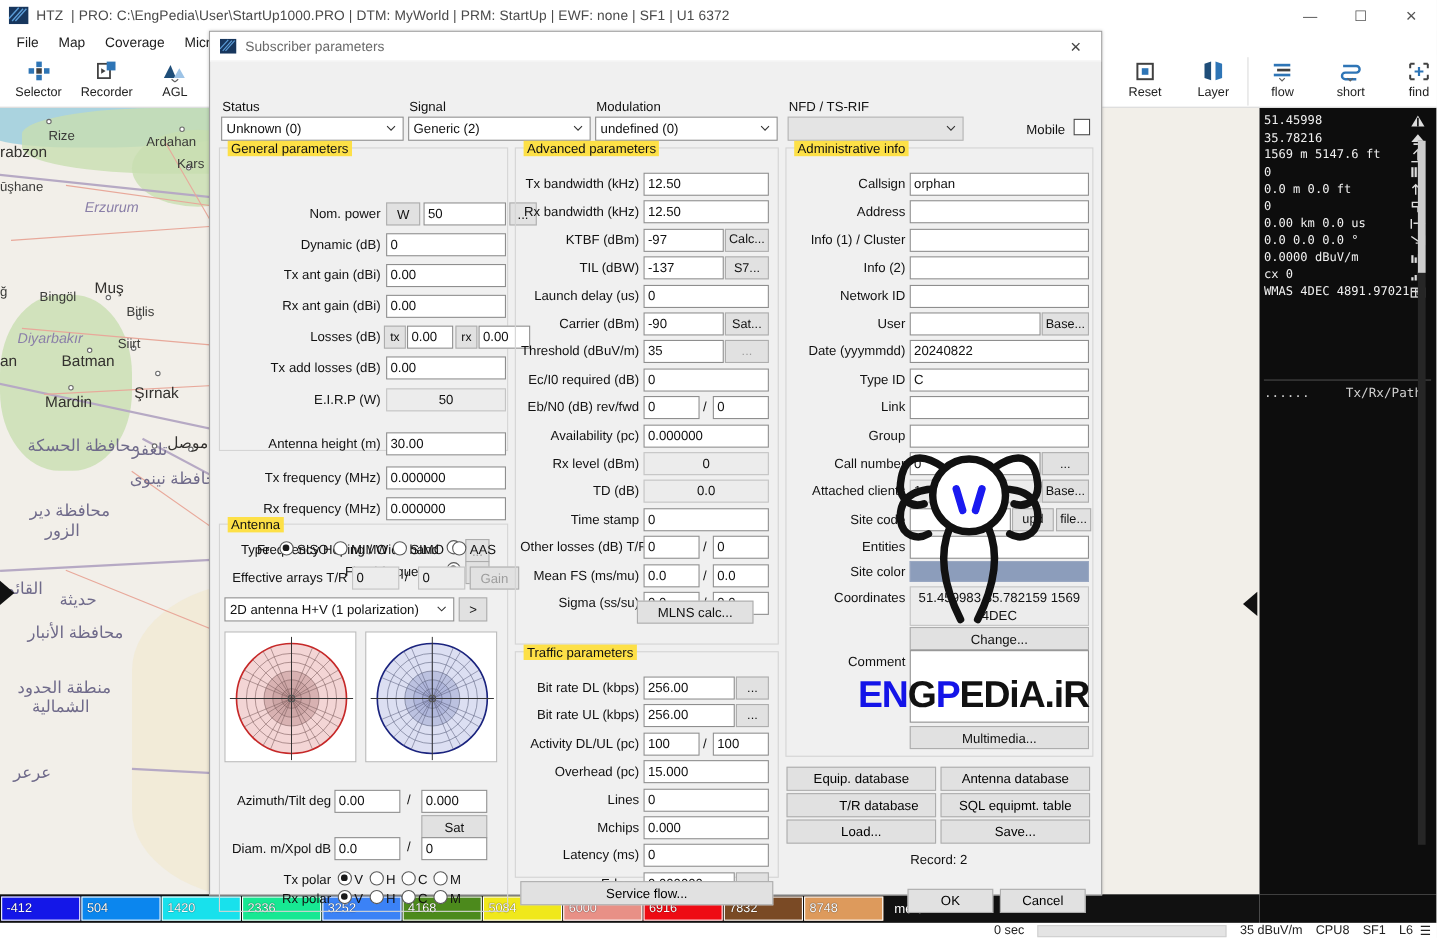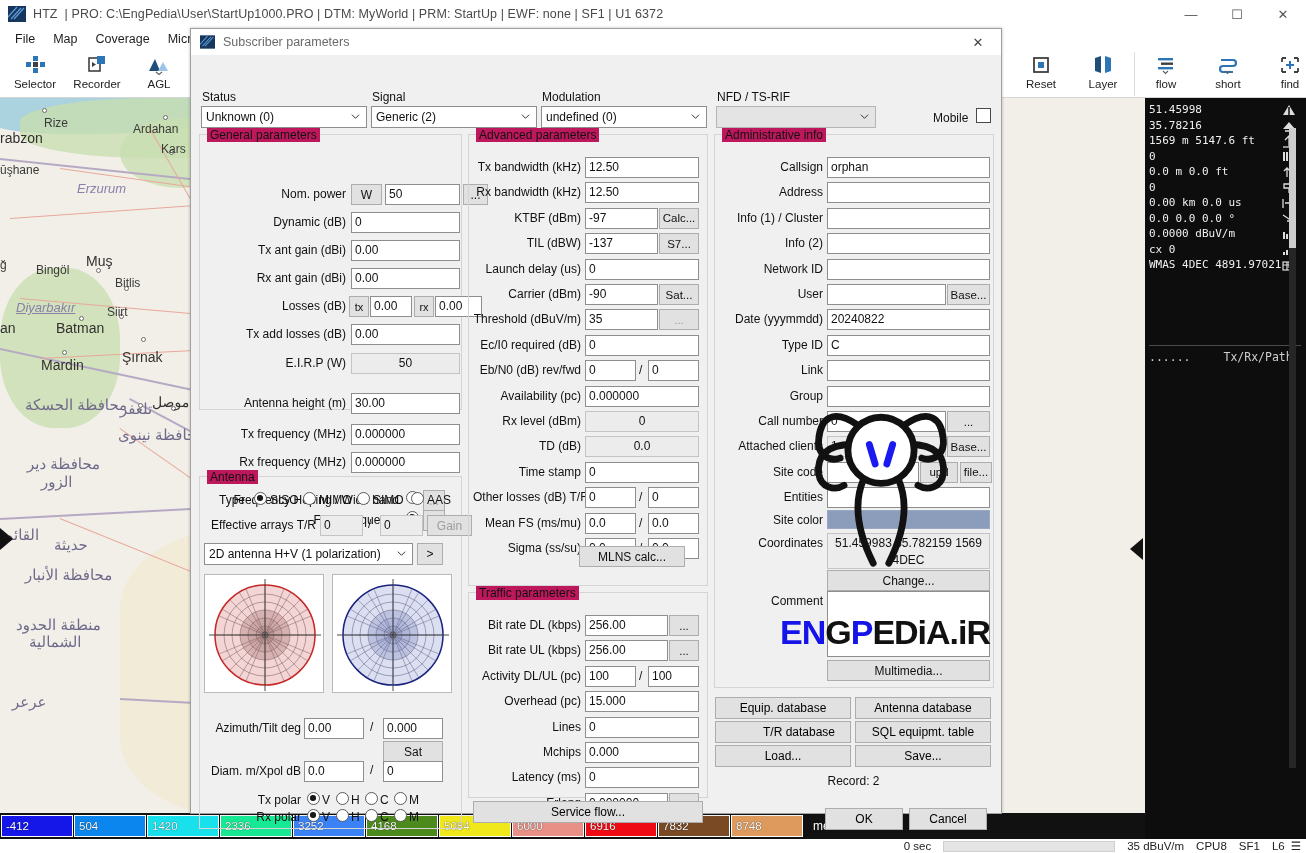--- a/index.html
+++ b/index.html
@@ -93,21 +93,21 @@
   .dlg-title { height:27px; background:#fff; display:flex; align-items:center;
                border-bottom:1px solid #f0f0f0; }
   .dlg-logo { width:15px; height:14px; margin-left:9px; margin-right:8px; }
   .dlg-ttext { font-size:12.5px; color:#6a6a6a; }
   .dlg-x { position:absolute; right:0; top:0; width:46px; height:27px; display:flex;
            align-items:center; justify-content:center; color:#444; font-size:13px; }
   .dlg-body { position:absolute; left:0; top:27px; width:810px; height:757px; }
 
   
   .gb { position:absolute; border:1px solid #d4d4d4; }
-  .gb-t { position:absolute; top:-7px; left:7px; background:#be185d; padding:0 3px;
+  .gb-t { position:absolute; top:-7px; left:7px; background:#fde047; padding:0 3px;
           font-size:12px; color:#111; }
 
   .lbl { position:absolute; font-size:12px; color:#111; text-align:right; white-space:nowrap; }
   .lbl.l { text-align:left; }
   .inp { position:absolute; background:#fff; border:1px solid #8e8e8e;
          font-family:"Liberation Sans", sans-serif; font-size:12px; color:#111;
          padding:0 3px; line-height:19px; height:21px; overflow:hidden; white-space:nowrap; }
   .inp.ro { background:#ececec; border:1px solid #c4c4c4; color:#111; }
   .inp.ctr { text-align:center; }
   .btn { position:absolute; background:#e1e1e1; border:1px solid #adadad;
@@ -202,21 +202,21 @@
         <div class="map-label mL-town" style="left: 44px; top: 18px;">Rize</div>
         <div class="map-label mL-town" style="left: 133px; top: 24px;">Ardahan</div>
         <div class="map-label mL-city" style="left: 0px; top: 32px;">rabzon</div>
         <div class="map-label mL-town" style="left: 161px; top: 44px;">Kars</div>
         <div class="map-label mL-town" style="left: 0px; top: 65px;">ūşhane</div>
         <div class="map-label mL-prov" style="left: 77px; top: 83px;">Erzurum</div>
         <div class="map-label mL-city" style="left: 86px; top: 155px;">Muş</div>
         <div class="map-label mL-town" style="left: 0px; top: 160px;">ğ</div>
         <div class="map-label mL-town" style="left: 36px; top: 165px;">Bingöl</div>
         <div class="map-label mL-town" style="left: 115px; top: 178px;">Bitlis</div>
-        <div class="map-label mL-prov" style="left: 16px; top: 202px; text-decoration: underline;">Diyarbakır</div>
+        <div class="map-label mL-prov" style="left: 16px; top: 202px;">Diyarbakır</div>
         <div class="map-label mL-town" style="left: 107px; top: 207px;">Siirt</div>
         <div class="map-label mL-city" style="left: 0px; top: 222px;">an</div>
         <div class="map-label mL-city" style="left: 56px; top: 222px;">Batman</div>
         <div class="map-label mL-city" style="left: 122px; top: 251px;">Şırnak</div>
         <div class="map-label mL-city" style="left: 41px; top: 259px;">Mardin</div>
         <div class="map-label mL-ar" style="left: 25px; top: 298px;">محافظة الحسكة</div>
         <div class="map-label mL-ar" style="left: 120px; top: 302px;">تلعفر</div>
         <div class="map-label mL-city" style="left: 152px; top: 296px;">موصل</div>
         <div class="map-label mL-ar" style="left: 118px; top: 328px;">محافظة نينوى</div>
         <div class="map-label mL-ar" style="left: 27px; top: 357px;">محافظة دير</div>

